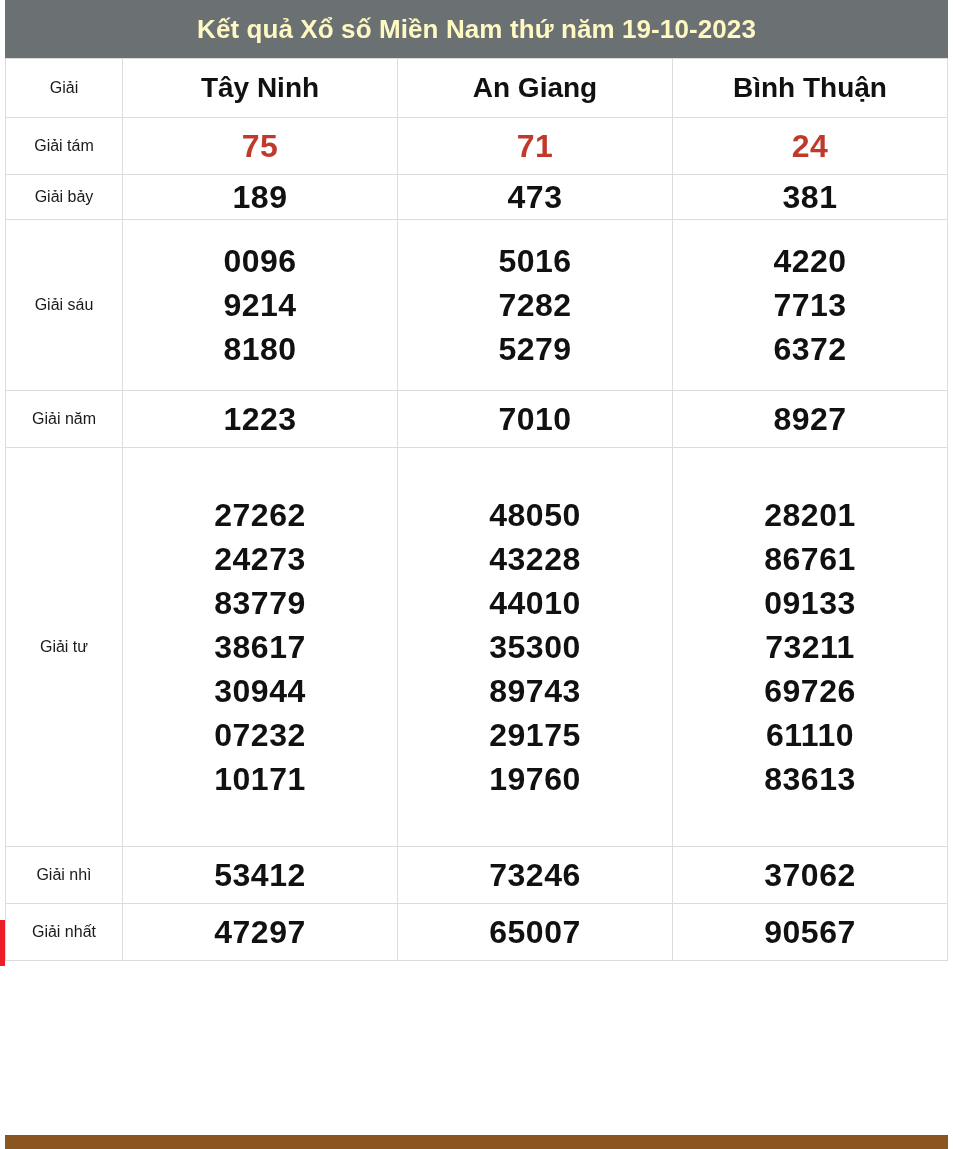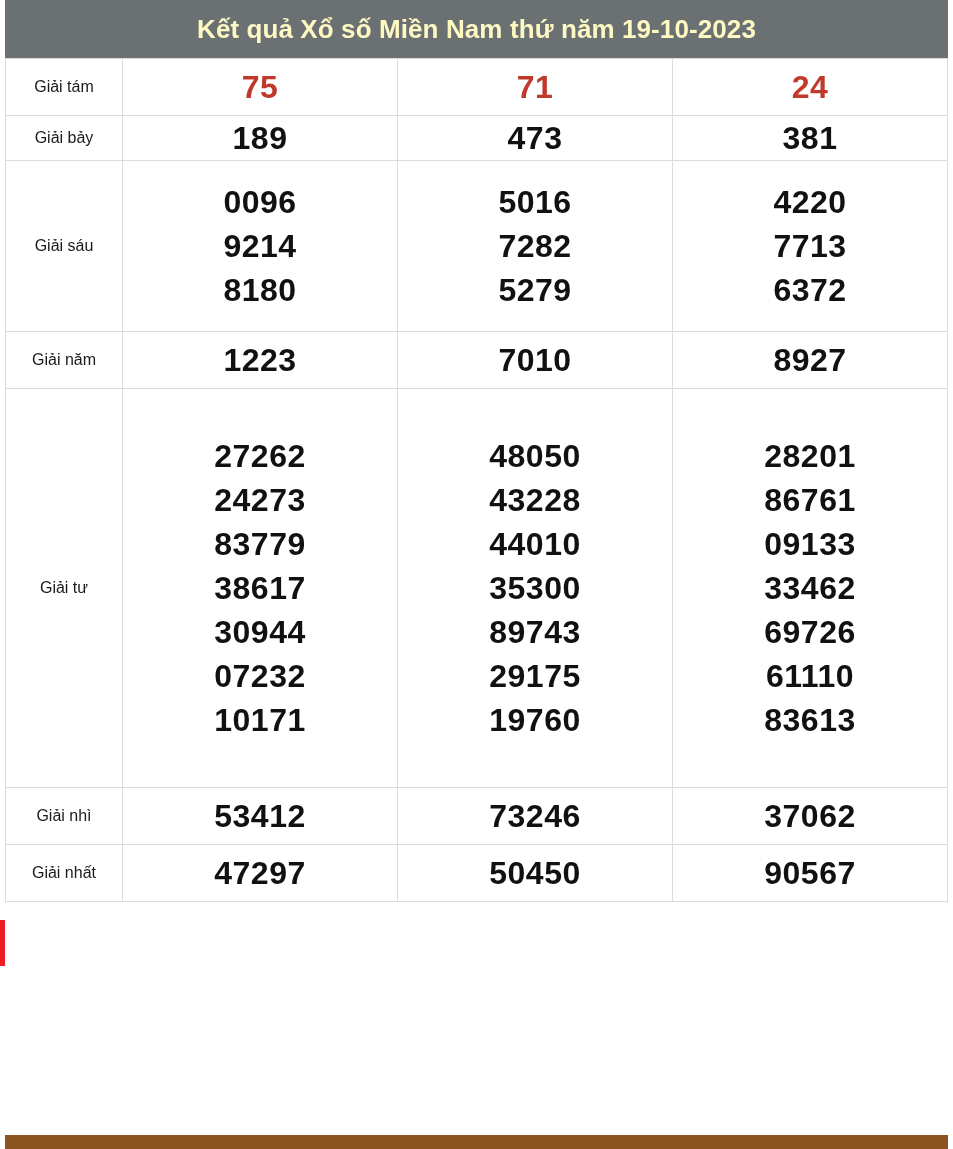--- a/index.html
+++ b/index.html
@@ -128,20 +128,26 @@
   </div>
 
   <table class="results">
     <colgroup>
       <col class="c-label">
       <col class="c-prov">
       <col class="c-prov">
       <col class="c-prov">
     </colgroup>
     <tbody id="table-body">
+        <tr>
+          <td class="label-cell">Giải</td>
+          <td class="prov-head">Tây Ninh</td>
+          <td class="prov-head">An Giang</td>
+          <td class="prov-head">Bình Thuận</td>
+        </tr>
         <tr style="height: 57px;">
           <td class="label-cell">Giải tám</td>
           <td class="num-cell red">
             <div class="stack">
               <div>75</div>
             </div>
           </td>
           <td class="num-cell red">
             <div class="stack">
               <div>71</div>
@@ -235,21 +241,21 @@
               <div>89743</div>
               <div>29175</div>
               <div>19760</div>
             </div>
           </td>
           <td class="num-cell">
             <div class="stack">
               <div>28201</div>
               <div>86761</div>
               <div>09133</div>
-              <div>33462</div>
+              <div>73211</div>
               <div>69726</div>
               <div>61110</div>
               <div>83613</div>
             </div>
           </td>
         </tr>
         <tr style="height: 57px;">
           <td class="label-cell">Giải nhì</td>
           <td class="num-cell">
             <div class="stack">
@@ -269,21 +275,21 @@
         </tr>
         <tr style="height: 57px;">
           <td class="label-cell">Giải nhất</td>
           <td class="num-cell">
             <div class="stack">
               <div>47297</div>
             </div>
           </td>
           <td class="num-cell">
             <div class="stack">
-              <div>50450</div>
+              <div>65007</div>
             </div>
           </td>
           <td class="num-cell">
             <div class="stack">
               <div>90567</div>
             </div>
           </td>
         </tr>
       </tbody>
   </table>

